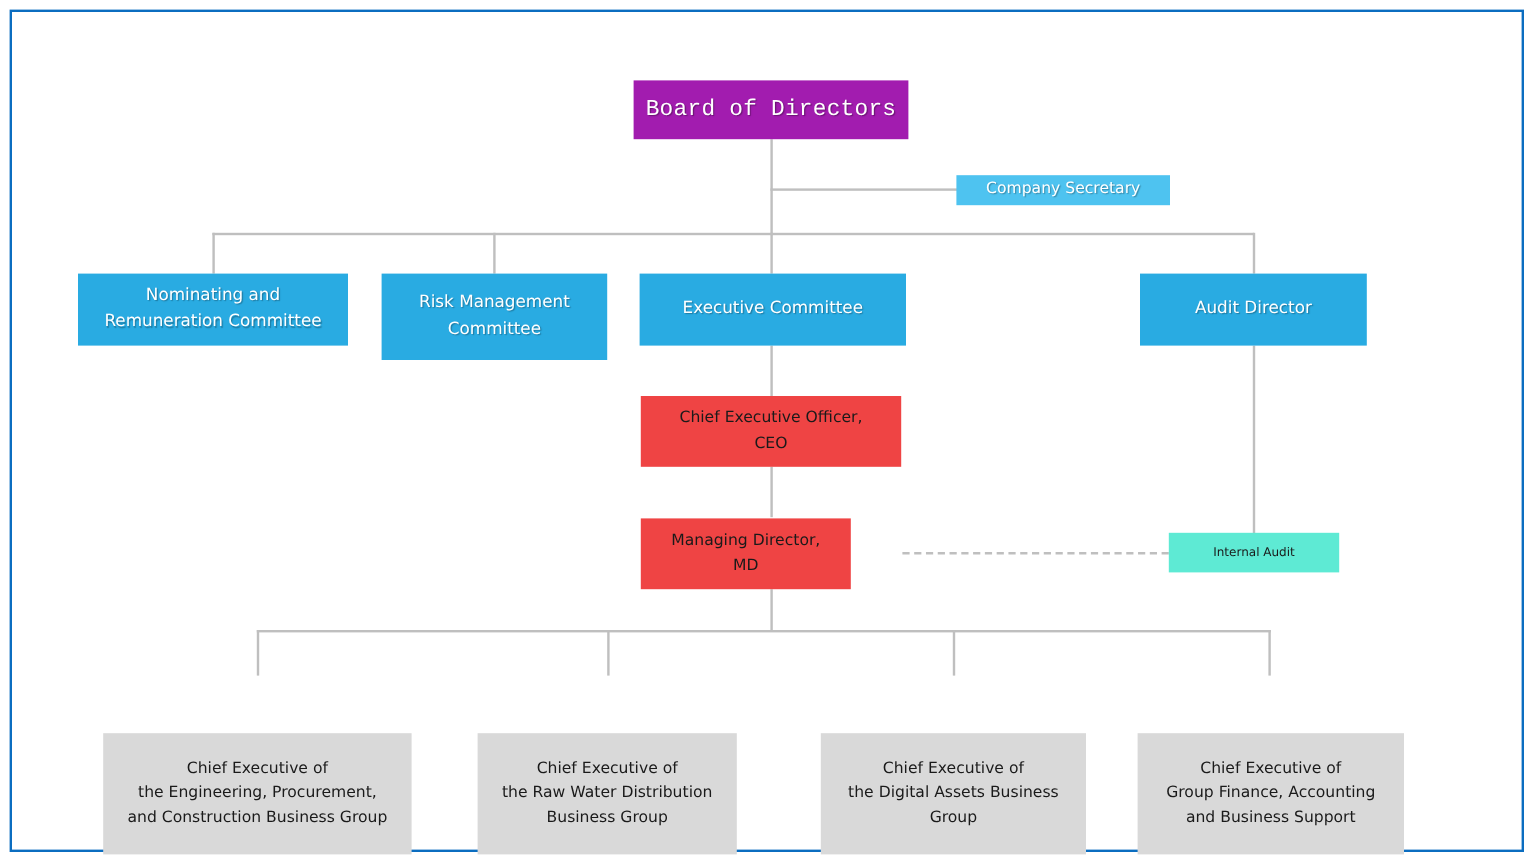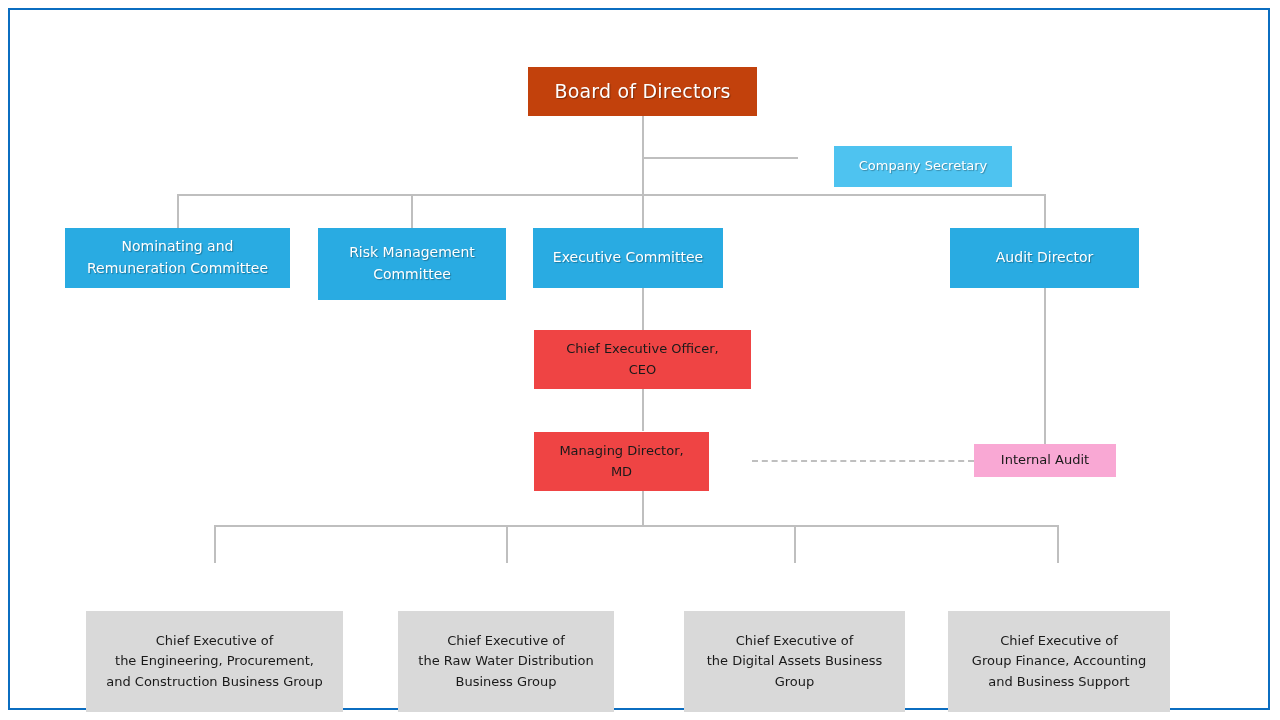--- a/index.html
+++ b/index.html
@@ -40,25 +40,26 @@
   }
   .node .label {
     display: block;
     width: 100%;
     padding: 0 6px;
     box-sizing: border-box;
     white-space: pre-line;
   }
 
   .node.root {
-    background: #c2410c;
+    background: #a21caf;
     color: #ffffff;
     font-size: 19px;
     letter-spacing: .2px;
     text-shadow: 1px 1px 1px rgba(0,0,0,.35);
+    font-family: Liberation Mono, monospace;
   }
   .node.committee {
     background: #29abe2;
     color: #ffffff;
     font-size: 14px;
     text-shadow: 1px 1px 1px rgba(0,0,0,.30);
   }
   .node.secretary {
     background: #4ec3f0;
     color: #ffffff;
@@ -70,23 +71,23 @@
     color: #1a1a1a;
     font-size: 13px;
   }
   .node.group {
     background: #d9d9d9;
     color: #1a1a1a;
     font-size: 13px;
     margin-top: 48px;
   }
   .node.audit-unit {
-    background: #f9a8d4;
+    background: #5eead4;
     color: #1a1a1a;
-    font-size: 13px;
+    font-size: 10px;
   }
 
   
   .conn {
     position: absolute;
     background: #bfbfbf;
     z-index: 1;
   }
   .conn.v { width: 2px; }
   .conn.h { height: 2px; }
@@ -127,35 +128,35 @@
   <div class="conn h" style="left:214px; top:525px; width:845px;"></div>
   <div class="conn v" style="left:214px; top:525px; height:38px;"></div>
   <div class="conn v" style="left:506px; top:525px; height:38px;"></div>
   <div class="conn v" style="left:794px; top:525px; height:38px;"></div>
   <div class="conn v" style="left:1057px; top:525px; height:38px;"></div>
 
   <div class="node root" style="left:528px; top:67px; width:229px; height:49px;">
     <span class="label">Board of Directors</span>
   </div>
 
-  <div class="node secretary" style="left:834px; top:146px; width:178px; height:41px;">
+  <div class="node secretary" style="left:797px; top:146px; width:178px; height:25px;">
     <span class="label">Company Secretary</span>
   </div>
 
   <div class="node committee" style="left:65px; top:228px; width:225px; height:60px;">
     <span class="label">Nominating and
 Remuneration Committee</span>
   </div>
 
   <div class="node committee" style="left:318px; top:228px; width:188px; height:72px;">
     <span class="label">Risk Management
 Committee</span>
   </div>
 
-  <div class="node committee" style="left:533px; top:228px; width:190px; height:60px;">
+  <div class="node committee" style="left:533px; top:228px; width:222px; height:60px;">
     <span class="label">Executive Committee</span>
   </div>
 
   <div class="node committee" style="left:950px; top:228px; width:189px; height:60px;">
     <span class="label">Audit Director</span>
   </div>
 
   <div class="node exec" style="left:534px; top:330px; width:217px; height:59px;">
     <span class="label">Chief Executive Officer,
 CEO</span>

